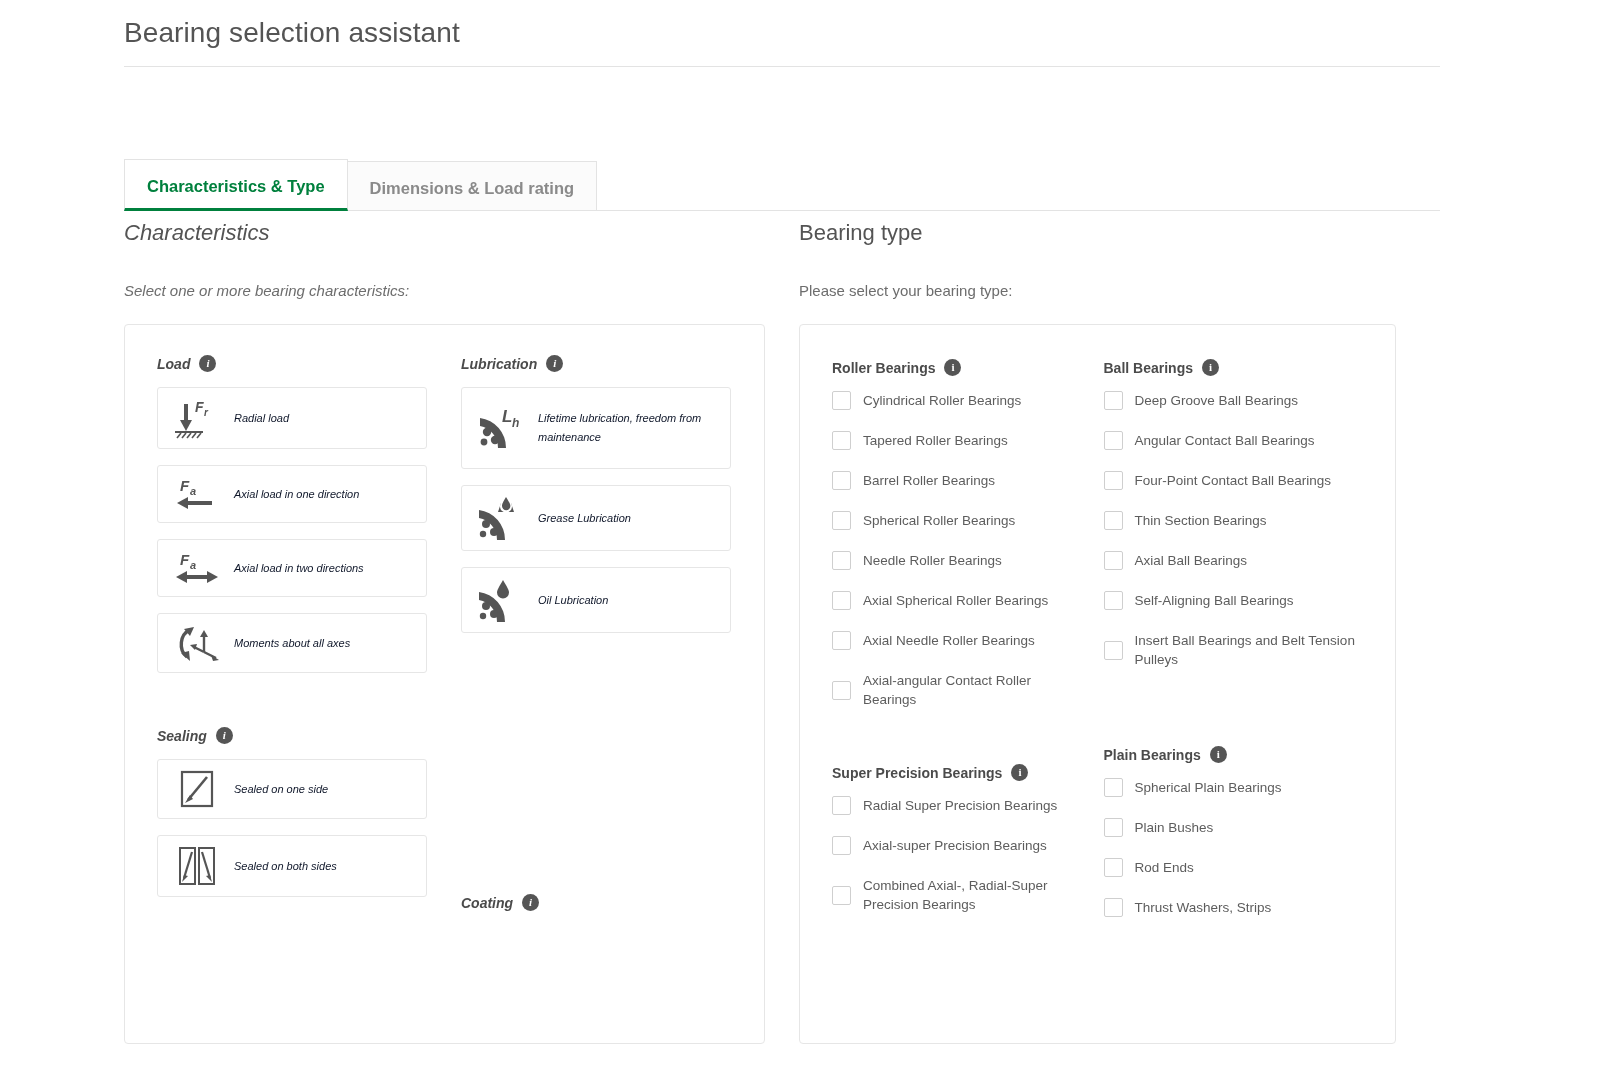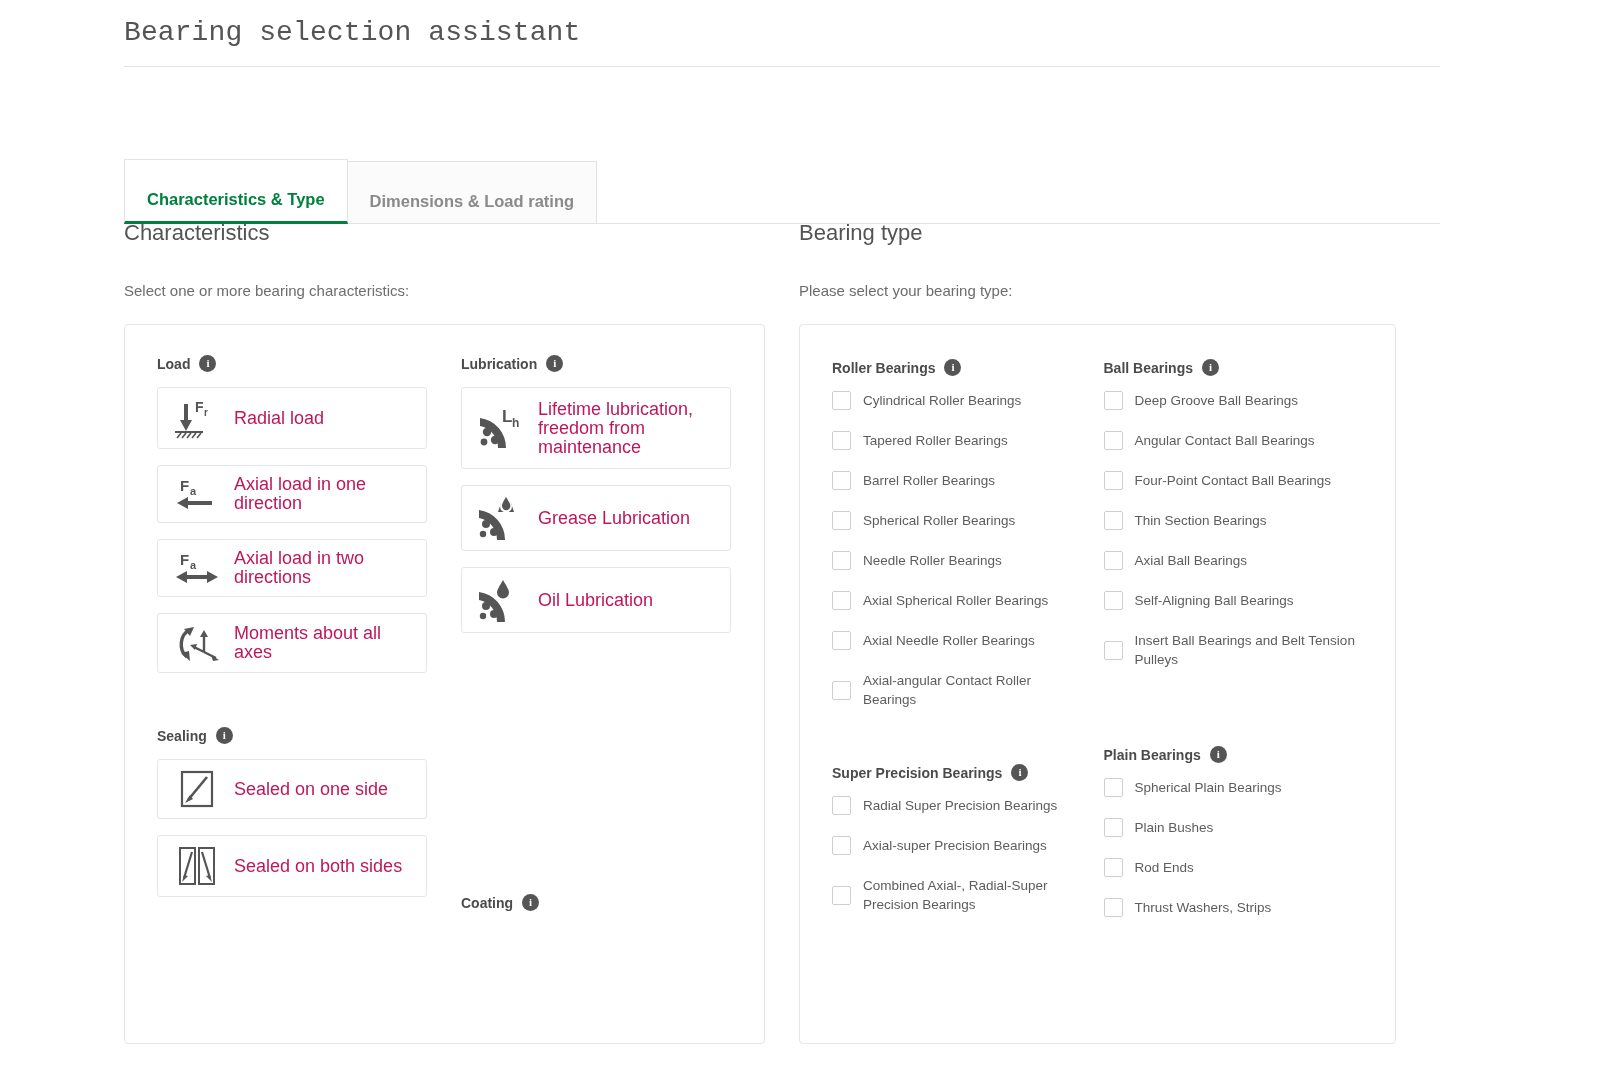--- a/index.html
+++ b/index.html
@@ -6,21 +6,21 @@
   body{
     width:1600px;height:1067px;
     background:#ffffff;
     font-family:"Liberation Sans", sans-serif;
     color:#4a4a4a;
     overflow:hidden;
   }
   .page{position:relative;width:1600px;height:1067px;}
 
   
-  .header{padding:14px 56px 0 124px;font-family:Liberation Mono, monospace;}
+  .header{padding:14px 56px 0 124px;}
   .page-title{
     font-size:28px;font-weight:400;color:#545454;
     letter-spacing:.1px;line-height:38px;margin:0;
   }
   .header-rule{
     margin:14px 124px 0 124px;
     border-bottom:1px solid #e3e3e3;
     width:1316px;
   }
 
@@ -28,21 +28,21 @@
   .tabs{
     margin:92px 0 0 124px;
     width:1316px;
     display:flex;
     align-items:flex-end;
     border-bottom:1px solid #e3e3e3;
     box-sizing:border-box;
   }
   .tab{
     font-size:16.5px;font-weight:bold;
-    padding:29px 22px 12px 22px;
+    padding:16px 22px 12px 22px;
     box-sizing:border-box;
     background:#fbfbfb;
     border:1px solid #e3e3e3;
     border-bottom:none;
     color:#8a8a8a;
     cursor:pointer;
     line-height:20px;
   }
   .tab.active{
     background:#ffffff;
@@ -51,21 +51,21 @@
     margin-bottom:-1px;
     border-left:1px solid #e3e3e3;
   }
   .tab:not(.active){border-left:none;}
 
   
   .columns{
     position:absolute;top:218px;left:124px;
     width:1316px;display:flex;gap:34px;
   }
-  .col-left{width:641px;}
+  .col-left{width:641px;font-style:italic;}
   .col-right{width:597px;}
 
   .sec-title{
     font-size:22px;font-weight:400;color:#545454;
     margin:0 0 0 0;line-height:30px;
   }
   .sec-sub{
     font-size:15px;color:#6d6d6d;margin:34px 0 0 0;line-height:18px;
   }
 
@@ -107,21 +107,21 @@
     min-height:58px;
     padding:8px 10px;
     margin-bottom:16px;
     box-sizing:border-box;
     cursor:pointer;
   }
   .opt-card .ico{
     width:58px;flex:0 0 58px;display:flex;align-items:center;justify-content:center;
   }
   .opt-card .lbl{
-    font-size:18px;color:#be185d;line-height:19px;padding-left:8px;
+    font-size:11px;color:#0f172a;line-height:19px;padding-left:8px;
   }
   .gap-block{height:38px;}
 
   
   .type-grid{display:flex;gap:14px;}
   .type-col{width:280px;}
   .cb-row{
     display:flex;align-items:center;gap:12px;
     margin-bottom:21px;cursor:pointer;
   }

